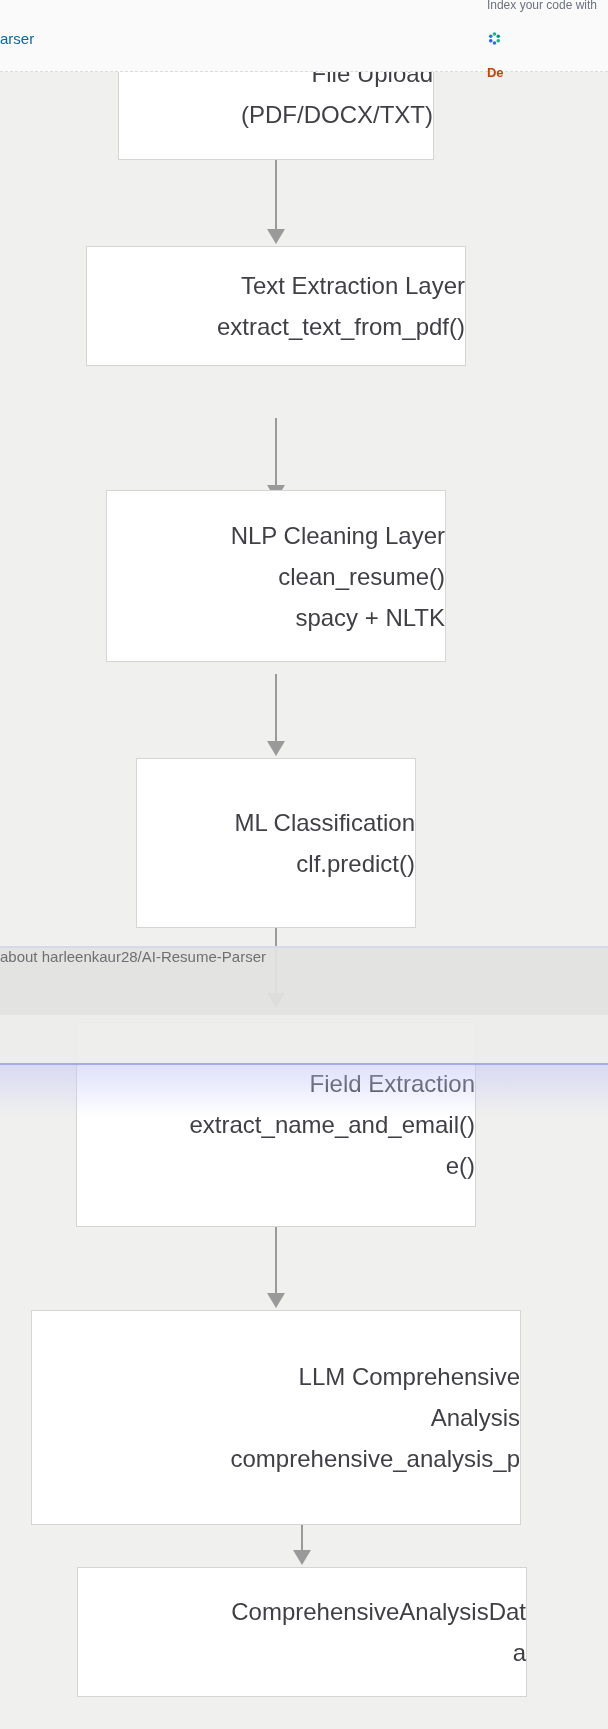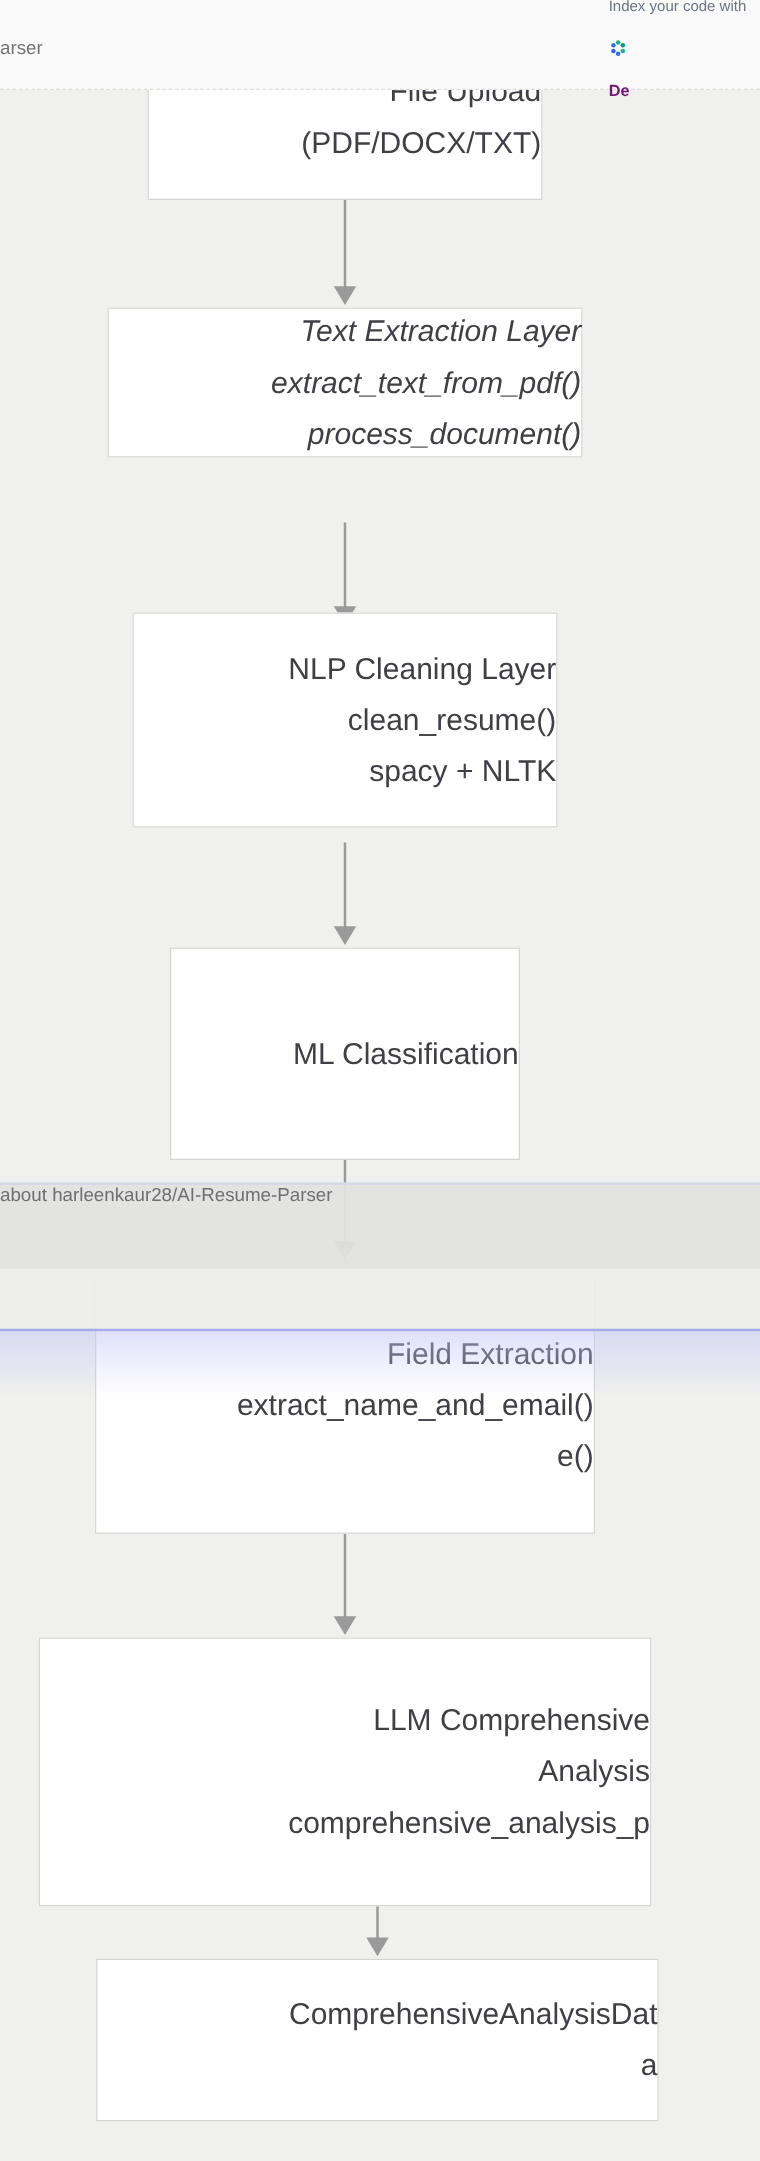--- a/index.html
+++ b/index.html
@@ -9,27 +9,27 @@
     font-family:"Liberation Sans","DejaVu Sans",sans-serif;
   }
   
   .header{
     position:absolute;left:0;top:0;width:608px;height:72px;
     background:#fafafa;border-bottom:1px dashed #dcdcd8;
     z-index:10;display:flex;align-items:center;justify-content:space-between;
     box-sizing:border-box;padding:6px 11px 0 0;
   }
   .repo-crumb{
-    font-size:15px;color:#737373;white-space:nowrap;overflow:hidden;
+    font-size:15px;color:#0369a1;white-space:nowrap;overflow:hidden;
   }
   .promo{
     display:flex;align-items:flex-start;gap:19px;white-space:nowrap;flex-direction:column;
   }
   .promo-text{font-size:12px;color:#6b7280;}
-  .brand{font-size:13px;font-weight:bold;color:#701a75;}
+  .brand{font-size:13px;font-weight:bold;color:#c2410c;}
   .logo{width:15px;height:15px;display:block;}
   
   .diagram{position:absolute;left:0;top:0;width:608px;height:1729px;z-index:1;}
   .flow-node{
     position:absolute;background:#ffffff;border:1px solid #d5d5d3;
     box-sizing:border-box;display:flex;flex-direction:column;
     justify-content:center;align-items:flex-end;text-align:center;
     z-index:2;
   }
   .flow-node .line{
@@ -77,32 +77,32 @@
     <div class="edge-stem" style="left: 275px; top: 928px; height: 66px;"></div>
     <div class="edge-head" style="left: 267px; top: 993px;"></div>
     <div class="edge-stem" style="left: 275px; top: 1227px; height: 67px;"></div>
     <div class="edge-head" style="left: 267px; top: 1293px;"></div>
     <div class="edge-stem" style="left: 301px; top: 1483px; height: 68px;"></div>
     <div class="edge-head" style="left: 293px; top: 1550px;"></div>
     <div class="flow-node" style="left: 118px; top: 28px; width: 316px; height: 132px;">
       <div class="line">File Upload</div>
       <div class="line">(PDF/DOCX/TXT)</div>
     </div>
-    <div class="flow-node" style="left: 86px; top: 246px; width: 380px; height: 120px; font-style: italic;">
+    <div class="flow-node" style="left: 86px; top: 246px; width: 380px; height: 120px;">
       <div class="line">Text Extraction Layer</div>
       <div class="line">extract_text_from_pdf()</div>
-      <div class="line">process_document()</div>
     </div>
     <div class="flow-node" style="left: 106px; top: 490px; width: 340px; height: 172px;">
       <div class="line">NLP Cleaning Layer</div>
       <div class="line">clean_resume()</div>
       <div class="line">spacy + NLTK</div>
     </div>
     <div class="flow-node" style="left: 136px; top: 758px; width: 280px; height: 170px;">
       <div class="line">ML Classification</div>
+      <div class="line">clf.predict()</div>
     </div>
     <div class="flow-node" style="left: 76px; top: 1022px; width: 400px; height: 205px;">
       <div class="line">Field Extraction</div>
       <div class="line">extract_name_and_email()</div>
       <div class="line">e()</div>
     </div>
     <div class="flow-node" style="left: 31px; top: 1310px; width: 490px; height: 215px;">
       <div class="line">LLM Comprehensive</div>
       <div class="line">Analysis</div>
       <div class="line">comprehensive_analysis_p</div>

